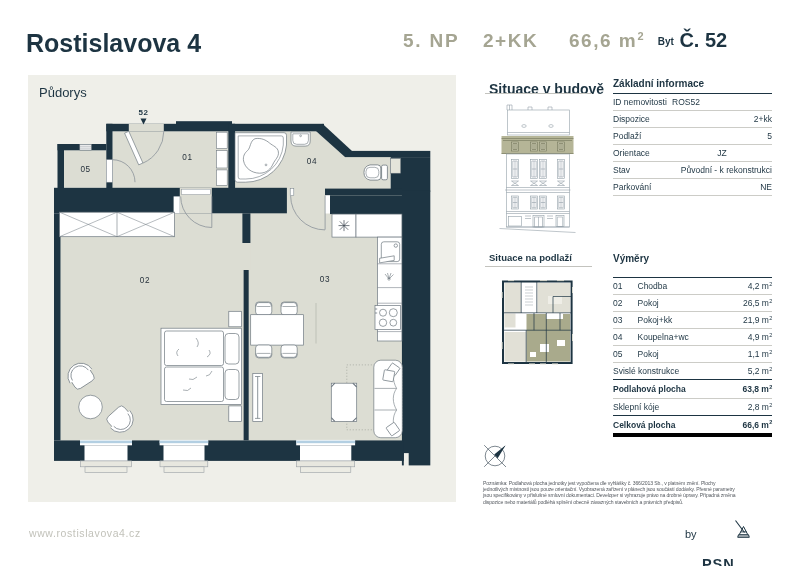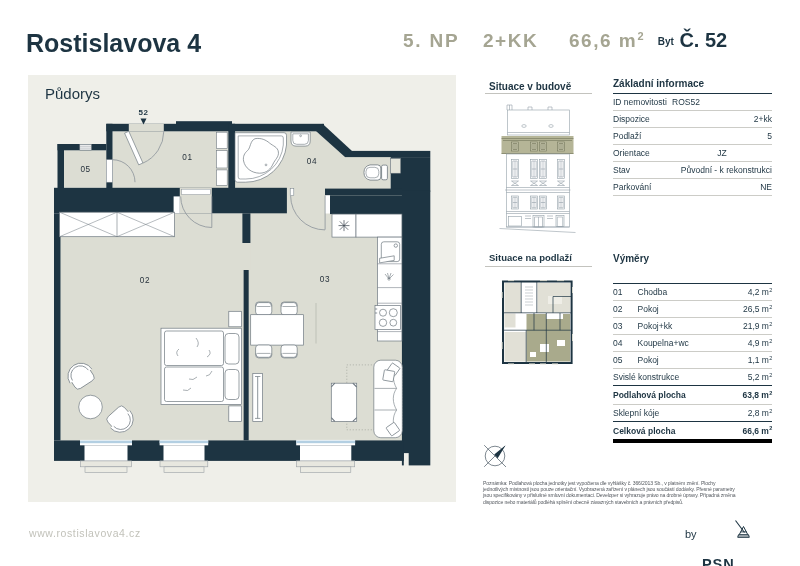--- a/index.html
+++ b/index.html
@@ -17,21 +17,21 @@
 <div class="abs" style="left:403px;top:30px;font-size:19px;font-weight:bold;letter-spacing:1.8px;color:#a5a592;">5. NP</div>
 
 <div class="abs" style="left:483px;top:30px;font-size:19px;font-weight:bold;letter-spacing:1.5px;color:#a5a592;">2+KK</div>
 
 <div class="abs" style="left:569px;top:30px;font-size:19px;font-weight:bold;letter-spacing:1.5px;color:#a5a592;">66,6 m<sup style="font-size:11px;">2</sup></div>
 
 <div class="abs" style="left:613px;top:29px;width:159px;text-align:center;font-size:20px;font-weight:bold;color:#1d3442;"><span style="font-size:10px;position:relative;top:-2px;">Byt&nbsp;&nbsp;</span>Č. 52</div>
 
 <div class="abs" style="left:28px;top:75px;width:428px;height:427px;background:#efefe9;"></div>
 
-<div class="abs" style="left:45px;top:84.5px;font-size:15px;color:#1d3442;">Půdorys</div>
+<div class="abs" style="left:39px;top:84.5px;font-size:13px;color:#1d3442;">Půdorys</div>
 
 <svg class="abs" style="left:28px;top:75px;" width="428" height="427" viewBox="28 75 428 427">
 <g>
 
 <rect x="112.5" y="131.3" width="115.8" height="56.7" fill="#dcddd3"></rect>
 
 <rect x="64" y="150.3" width="42.3" height="37.2" fill="#dcddd3"></rect>
 
 <polygon points="235.1,131.3 316.2,131.3 347,157.1 390.7,157.1 390.7,189 235.1,189" fill="#dcddd3"></polygon>
 
@@ -295,21 +295,21 @@
 <g font-size="8.2" fill="#27323c" letter-spacing="0.6" text-anchor="middle">
 <text x="187.5" y="160">01</text>
 <text x="85.6" y="172">05</text>
 <text x="312" y="164.3">04</text>
 <text x="145" y="282.5">02</text>
 <text x="325" y="281.5">03</text>
 </g>
 </g>
 </svg>
 
-<div class="abs" style="left:489px;top:80.5px;font-size:10px;font-weight:bold;color:#1d3442;">Situace v budově</div>
+<div class="abs" style="left:489px;top:80.5px;font-size:14px;font-weight:bold;color:#1d3442;">Situace v budově</div>
 <div class="abs" style="left:485px;top:93px;width:107px;height:1px;background:#c3c3be;"></div>
 
 <svg class="abs" style="left:496px;top:100px;" width="84" height="136" viewBox="496 100 84 136">
 <g stroke="#93a0a8" stroke-width="0.6" fill="none">
 
 <path d="M507,105 h5 M507,105 v5 M512,105 v5 M509.5,105 v5 M528,107 h4 M528,107 v3 M532,107 v3 M548,107 h4 M548,107 v3 M552,107 v3"></path>
 
 <rect x="507.5" y="110" width="62" height="25" fill="#ffffff"></rect>
 <ellipse cx="524" cy="126" rx="2.2" ry="1.4"></ellipse>
 <ellipse cx="551" cy="126" rx="2.2" ry="1.4"></ellipse>
@@ -496,21 +496,21 @@
         </tr>
     <tr style="border-bottom:1px solid #ccccc7;">
           <td style="height:16px;">Parkování</td>
           <td style="text-align:right;">NE</td>
         </tr>
   </tbody>
     </table>
 </div>
 
 <div class="abs" style="left:613px;top:252.5px;width:159px;">
-  <div style="font-size:10px;line-height:11.5px;font-weight:bold;border-bottom:1.5px solid #1d3442;padding-bottom:19px;">Výměry</div>
+  <div style="font-size:10px;line-height:11.5px;font-weight:bold;border-bottom:1.5px solid #1d3442;padding-bottom:13px;">Výměry</div>
   <table style="width:100%;border-collapse:collapse;font-size:8.5px;color:#1d3442;" cellpadding="0" cellspacing="0">
     <tbody>
         <tr style="border-bottom:1px solid #ccccc7;">
           <td style="height:16px;width:24.5px;">01</td>
           <td>Chodba</td>
           <td style="text-align:right;">4,2 m<sup>2</sup></td>
         </tr>
     <tr style="border-bottom:1px solid #ccccc7;">
           <td style="height:16px;">02</td>
           <td>Pokoj</td>

